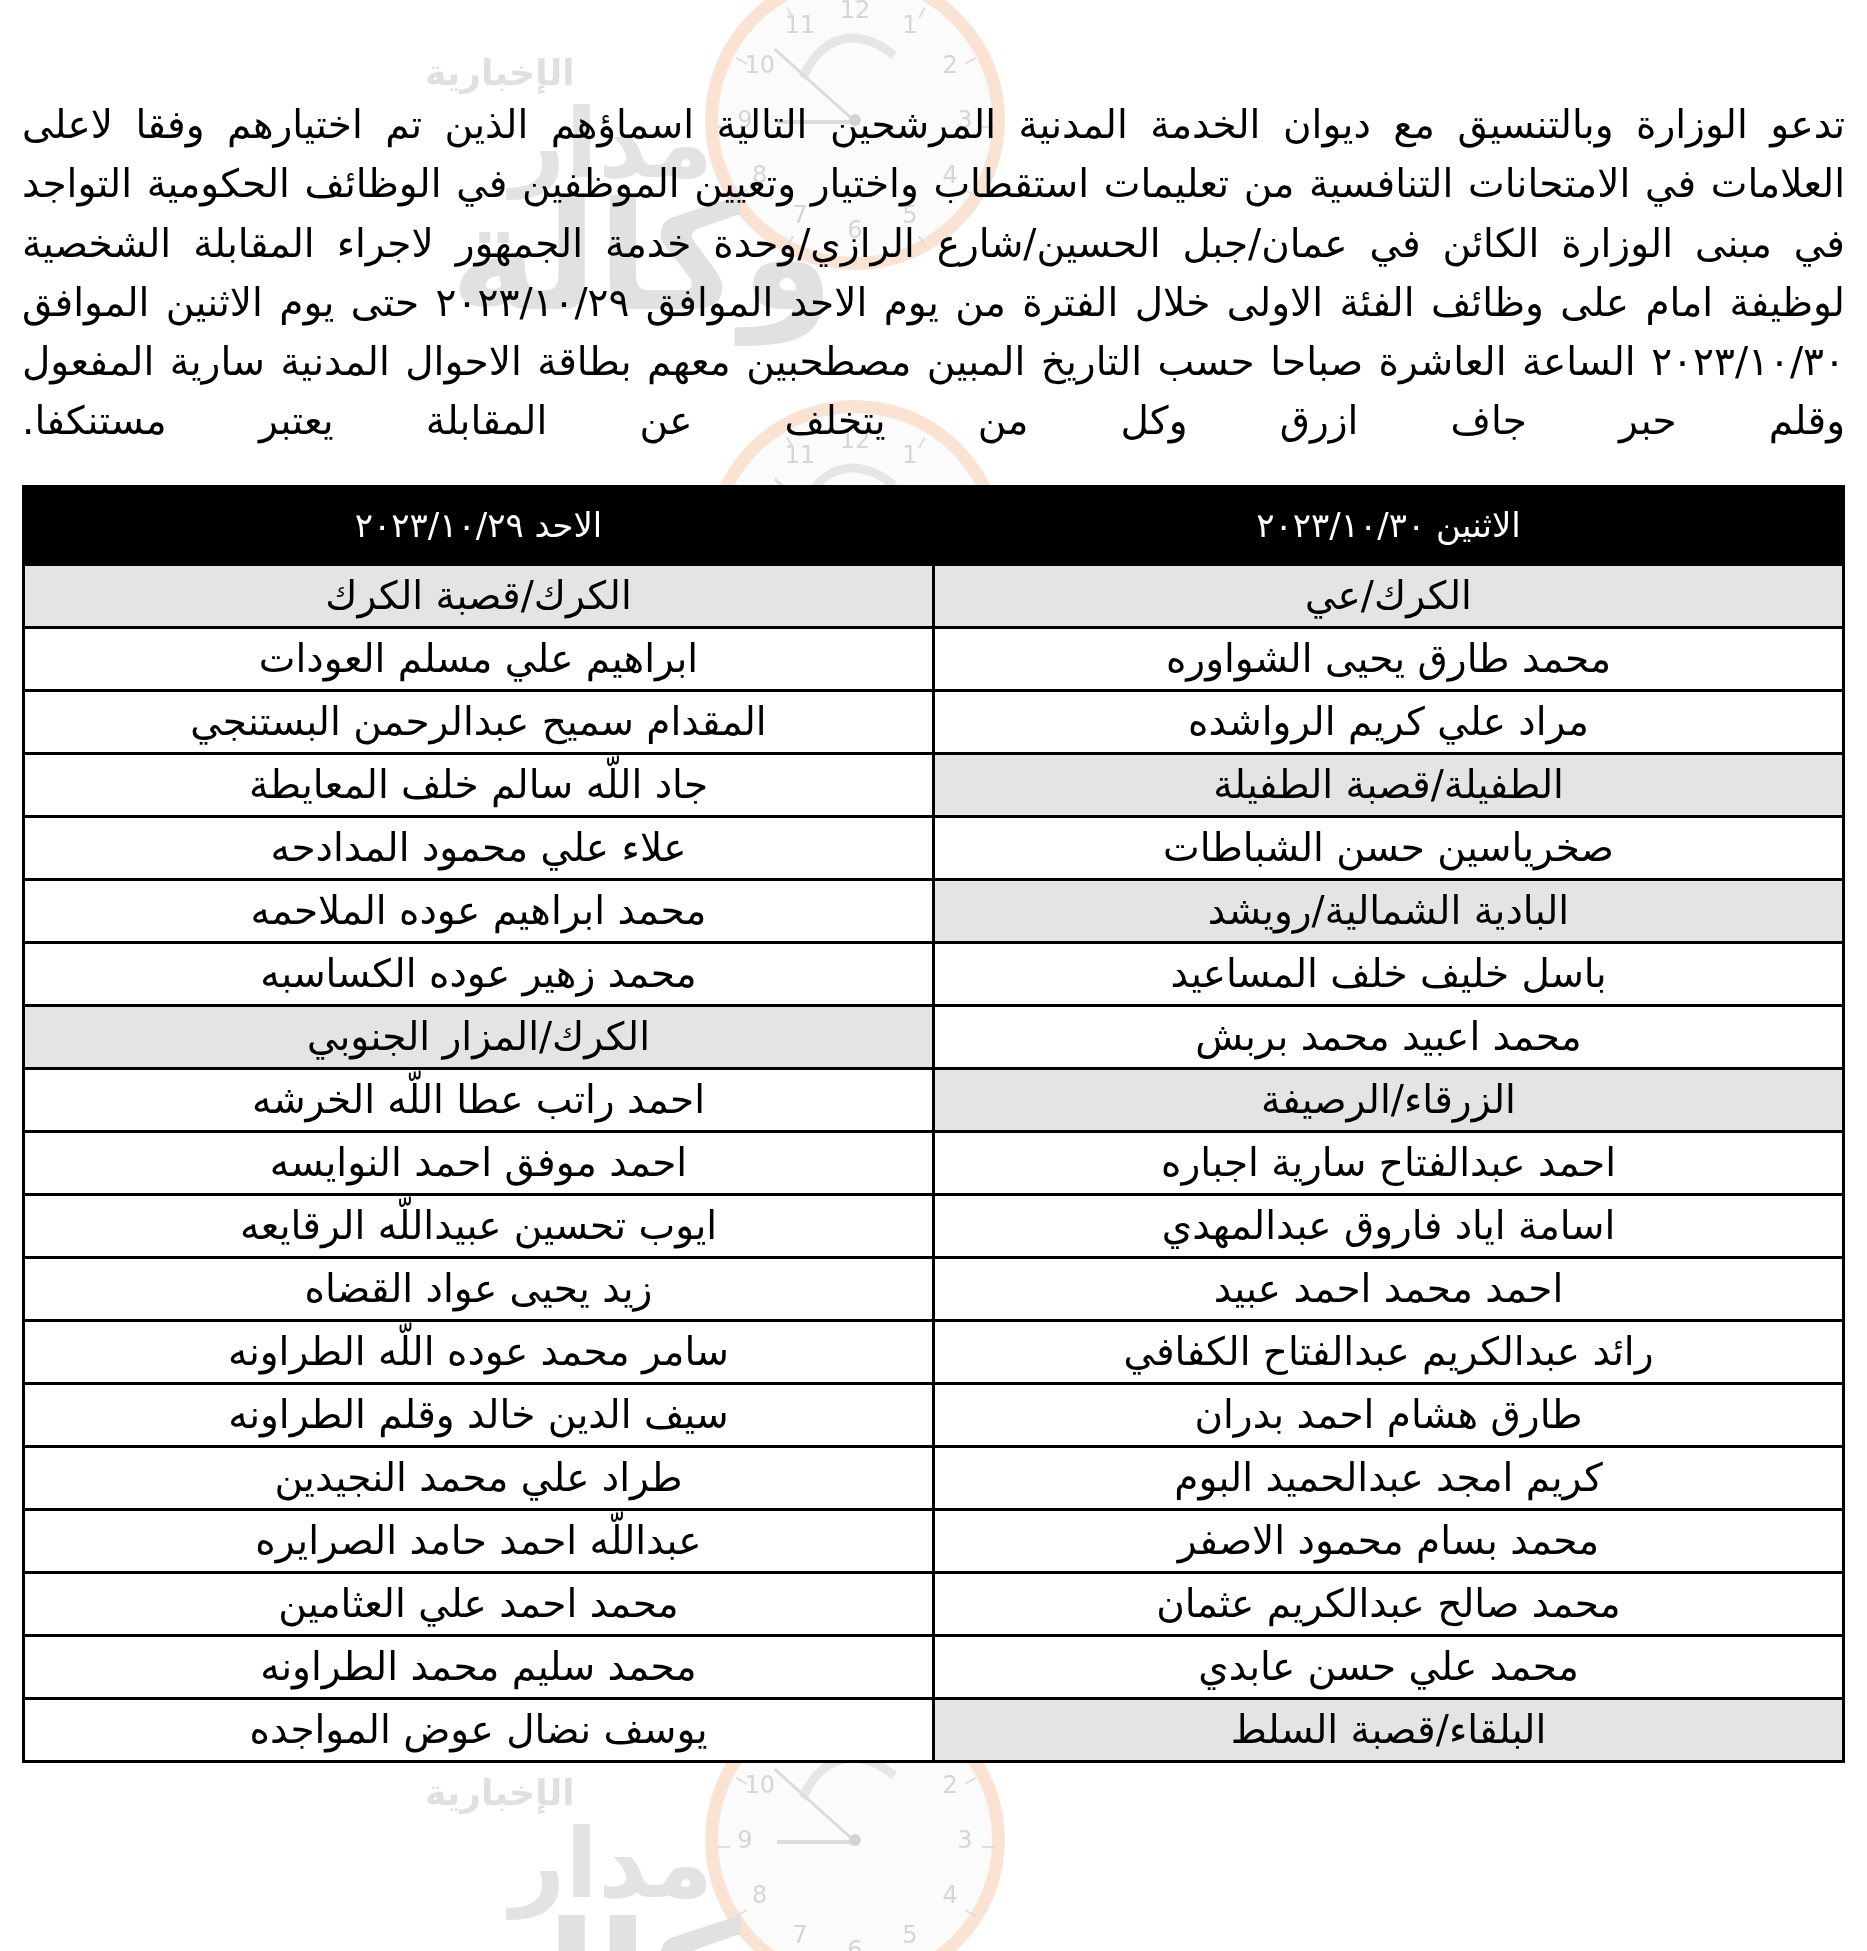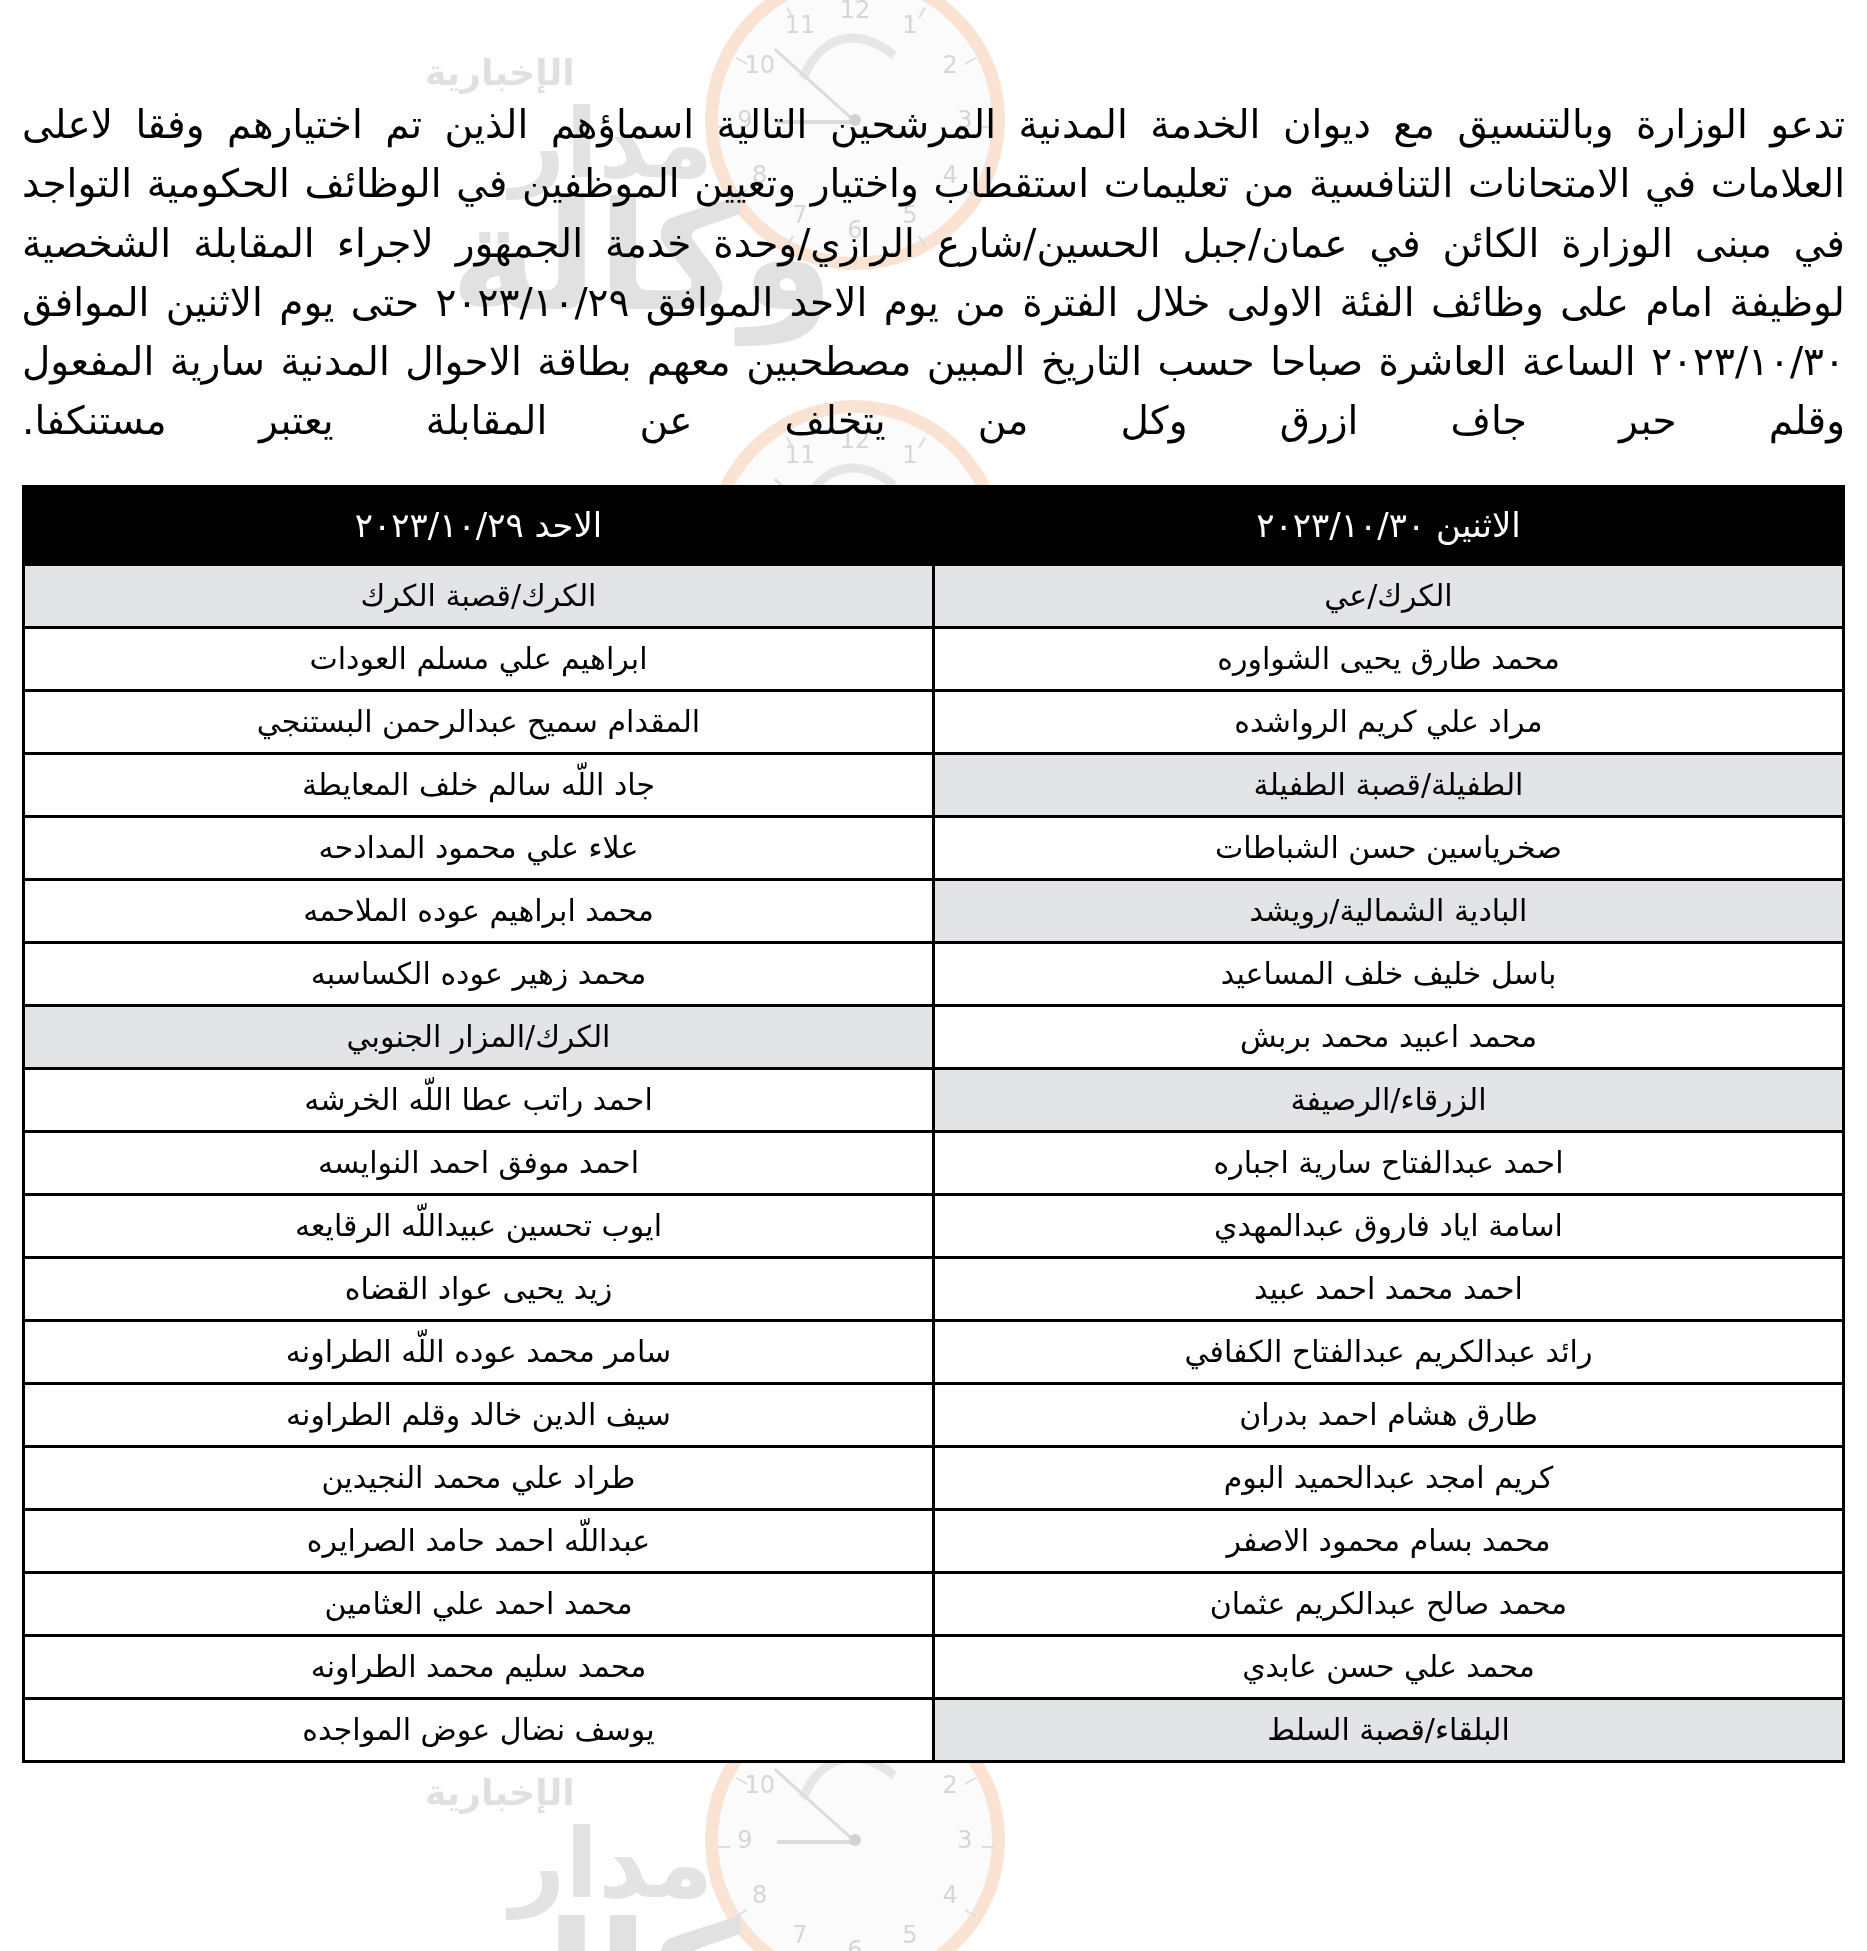--- a/index.html
+++ b/index.html
@@ -145,21 +145,21 @@
     background: transparent;
     border: 3px solid #000000;
   }
   #candidates-table th,
   #candidates-table td {
     border: 3px solid #000000;
     height: 63px;
     padding: 0 14px;
     text-align: center;
     vertical-align: middle;
-    font-size: 30px;
+    font-size: 39px;
     color: #000000;
     font-family: "DejaVu Sans", "Liberation Sans", sans-serif;
     background: transparent;
     box-sizing: border-box;
     overflow: hidden;
     white-space: nowrap;
   }
   #candidates-table thead th {
     background: #000000;
     color: #ffffff;

